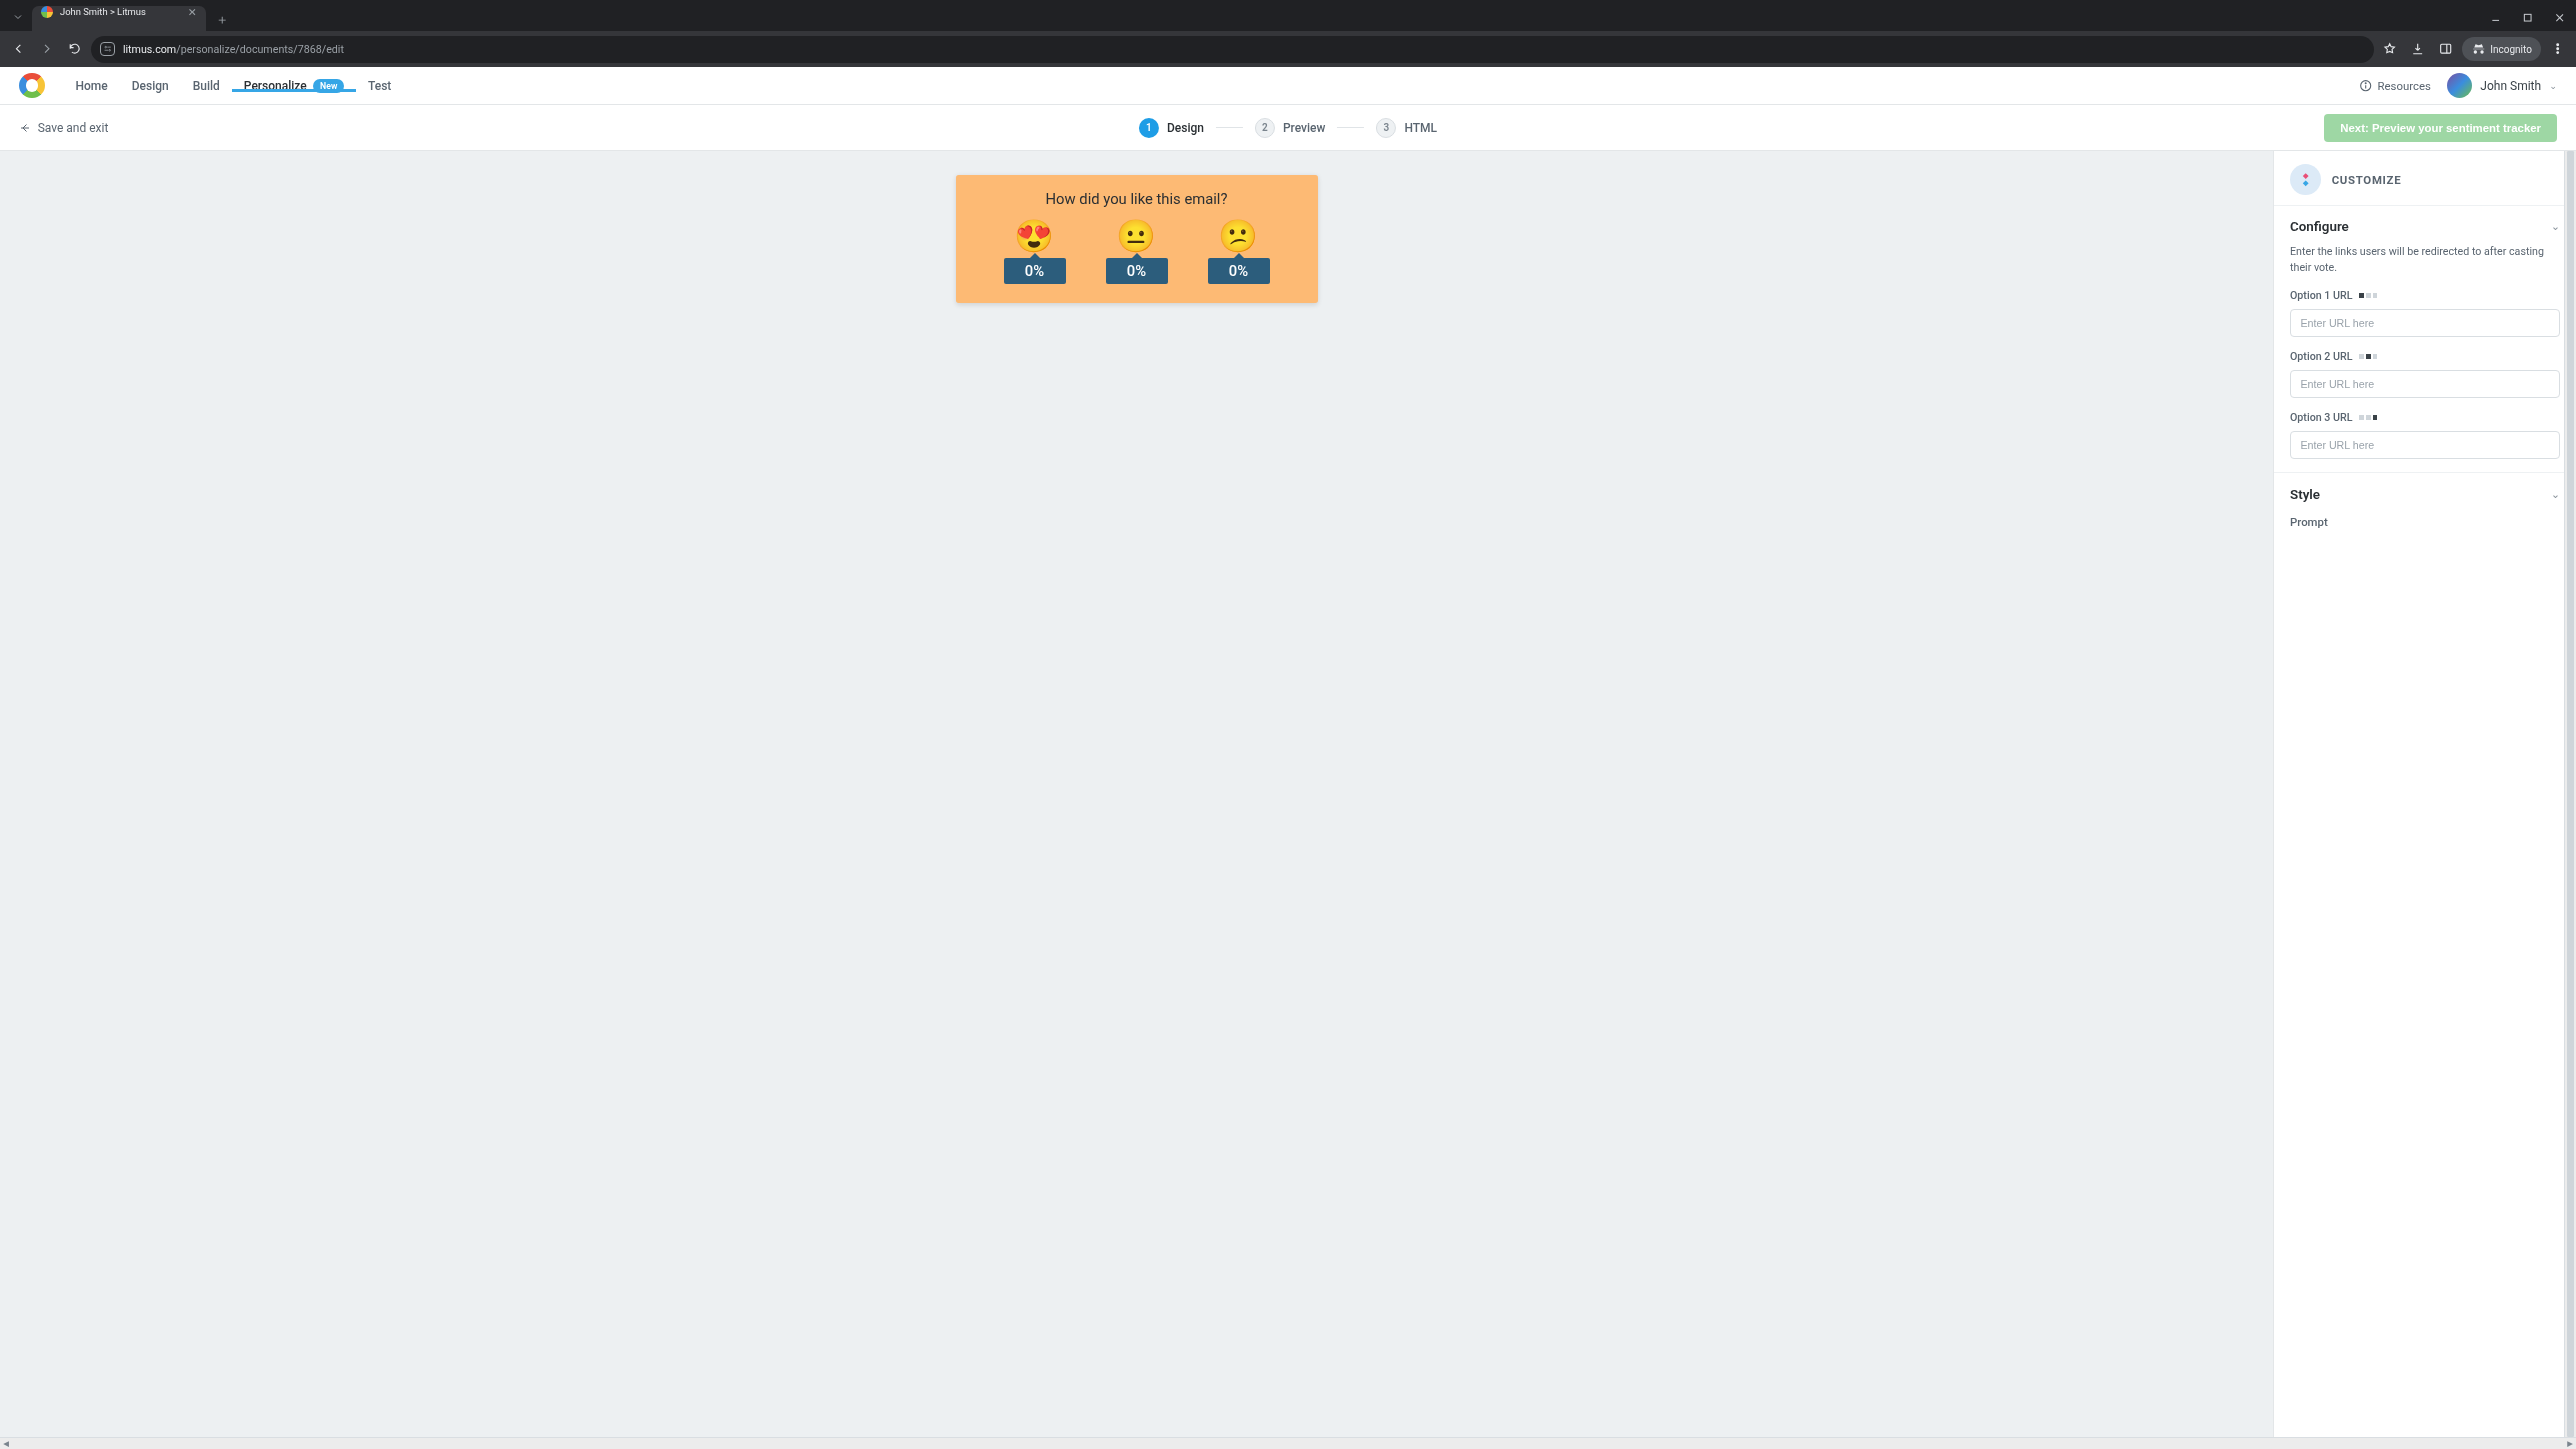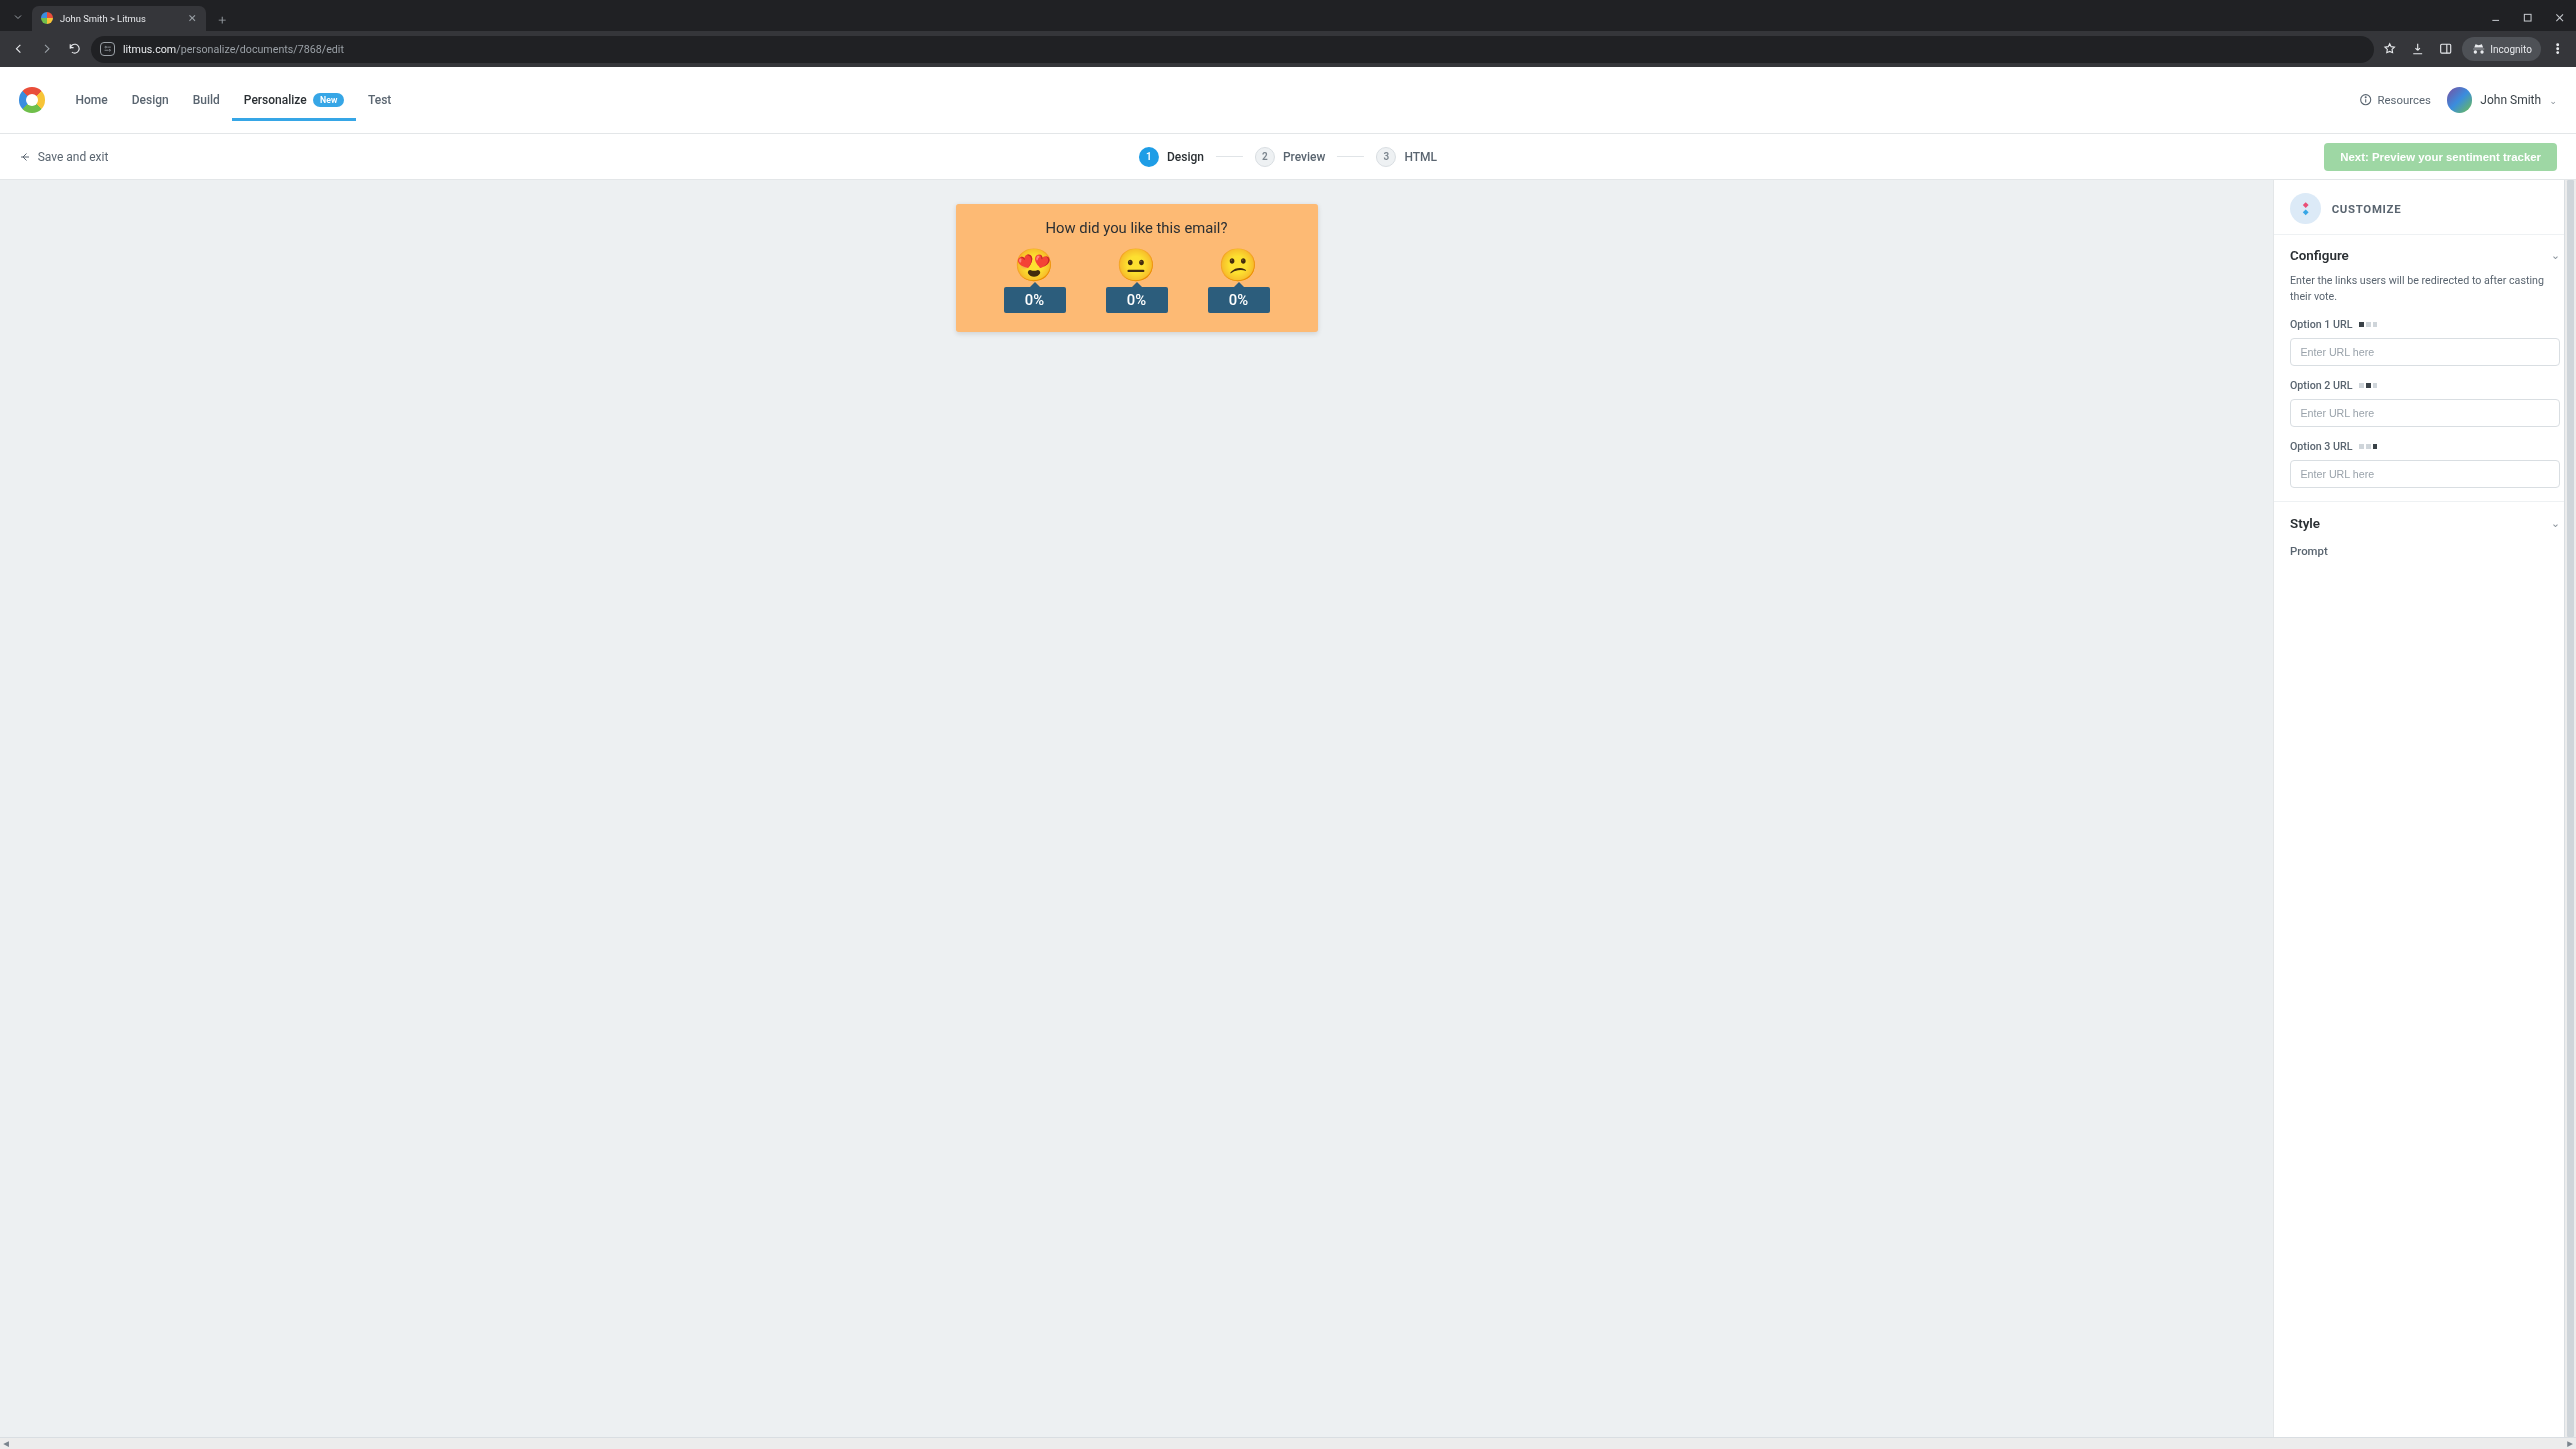--- a/index.html
+++ b/index.html
@@ -3,42 +3,42 @@
 <meta charset="utf-8">
 <style>
   * { box-sizing: border-box; margin: 0; padding: 0; }
   html, body { width: 100%; height: 100%; font-family: -apple-system, BlinkMacSystemFont, "Segoe UI", Roboto, Helvetica, Arial, sans-serif; overflow: hidden; }
   body { display: flex; flex-direction: column; background: #2b2b2b; }
 
   
   .browser-chrome { background: #202124; color: #e8eaed; flex: 0 0 auto; }
   .tab-strip { display: flex; align-items: flex-end; height: 31px; padding-left: 4px; }
   .tab-drop { width: 28px; height: 28px; display:flex; align-items:center; justify-content:center; color:#9aa0a6; font-size:14.8px; }
-  .tab { display:flex; align-items:center; gap:6.7px; background:#35363a; height:25.5px; padding:0 9.4px; border-radius:6.7px 6.7px 0 0; min-width:174px; color:#e8eaed; font-size:9.4px; }
+  .tab { display:flex; gap:6.7px; background:#35363a; height:25.5px; padding:0 9.4px; border-radius:6.7px 6.7px 0 0; min-width:174px; color:#e8eaed; font-size:9.4px; }
   .tab .favicon { width:12px; height:12px; border-radius:50%; background: conic-gradient(#e94e3a 0 90deg,#f7c437 90deg 180deg,#6fbf4b 180deg 270deg,#3a8dde 270deg 360deg); }
   .tab .close { margin-left:auto; color:#9aa0a6; font-size:10.7px; }
   .new-tab { width:21.5px; height:21.5px; margin-left:5.4px; display:flex; align-items:center; justify-content:center; color:#9aa0a6; font-size:13.4px; }
   .win-controls { margin-left:auto; display:flex; }
   .win-btn { width:32px; height:27px; display:flex; align-items:center; justify-content:center; color:#c9ccd1; }
   .win-btn svg { width:9.4px; height:9.4px; stroke:#c9ccd1; stroke-width:1.5; fill:none; }
 
   .toolbar { background:#35363a; height:36px; display:flex; align-items:center; padding:0 6.7px; gap:4px; }
   .tb-icon { width:24px; height:24px; display:flex; align-items:center; justify-content:center; color:#9aa0a6; border-radius:50%; }
   .tb-icon.enabled { color:#e8eaed; }
   .tb-icon svg { width:13.4px; height:13.4px; fill:none; stroke:currentColor; stroke-width:2; }
   .omnibox { flex:1; background:#202124; border-radius:14.8px; height:27px; display:flex; align-items:center; padding:0 9.4px; gap:8px; color:#e8eaed; font-size:10.7px; }
   .omnibox .site-chip { width:14.8px; height:14.8px; border:1px solid #9aa0a6; border-radius:4px; display:flex; align-items:center; justify-content:center; font-size:7.4px; color:#9aa0a6; }
   .omnibox .url-host { color:#e8eaed; }
   .omnibox .url-path { color:#9aa0a6; }
   .incognito-pill { display:flex; align-items:center; gap:5.4px; background:#4e5156; border-radius:13.4px; height:24px; padding:0 9.4px; color:#e8eaed; font-size:10px; }
   .incognito-pill svg { width:13.4px; height:13.4px; fill:#e8eaed; }
 
   
   .app { flex:1; display:flex; flex-direction:column; background:#fff; min-height:0; }
-  .app-header { height:67px; border-bottom:0.7px solid #e3e6e8; display:flex; align-items:stretch; padding:13px 19px; gap:19px; }
+  .app-header { height:38px; border-bottom:0.7px solid #e3e6e8; display:flex; align-items:stretch; padding:13px 19px; gap:19px; }
   .logo { width:25.5px; height:25.5px; align-self:center; border-radius:50%; background: conic-gradient(#e94e3a 0 45deg,#f7c437 45deg 135deg,#6fbf4b 135deg 225deg,#3a8dde 225deg 315deg,#e94e3a 315deg 360deg); position:relative; }
   .logo::after { content:""; position:absolute; inset:6.7px; background:#fff; border-radius:50%; }
   .nav { display:flex; align-items:stretch; gap:0; }
   .nav-item { display:flex; align-items:center; padding:0 12px; color:#5a6570; font-size:12px; font-weight:500; cursor:pointer; position:relative; }
   .nav-item.active { color:#2a2f33; }
   .nav-item.active::after { content:""; position:absolute; left:0; right:0; bottom:-0.7px; height:2.7px; background:#36a6e6; }
   .badge-new { background:#36a6e6; color:#fff; font-size:8.7px; font-weight:600; padding:2px 6.7px; border-radius:8px; margin-left:6.7px; }
   .header-right { margin-left:auto; display:flex; align-items:center; gap:16px; }
   .resources { display:flex; align-items:center; gap:5.4px; color:#5a6570; font-size:11.4px; cursor:pointer; }
   .resources svg { width:13.4px; height:13.4px; stroke:#5a6570; stroke-width:2; fill:none; }

